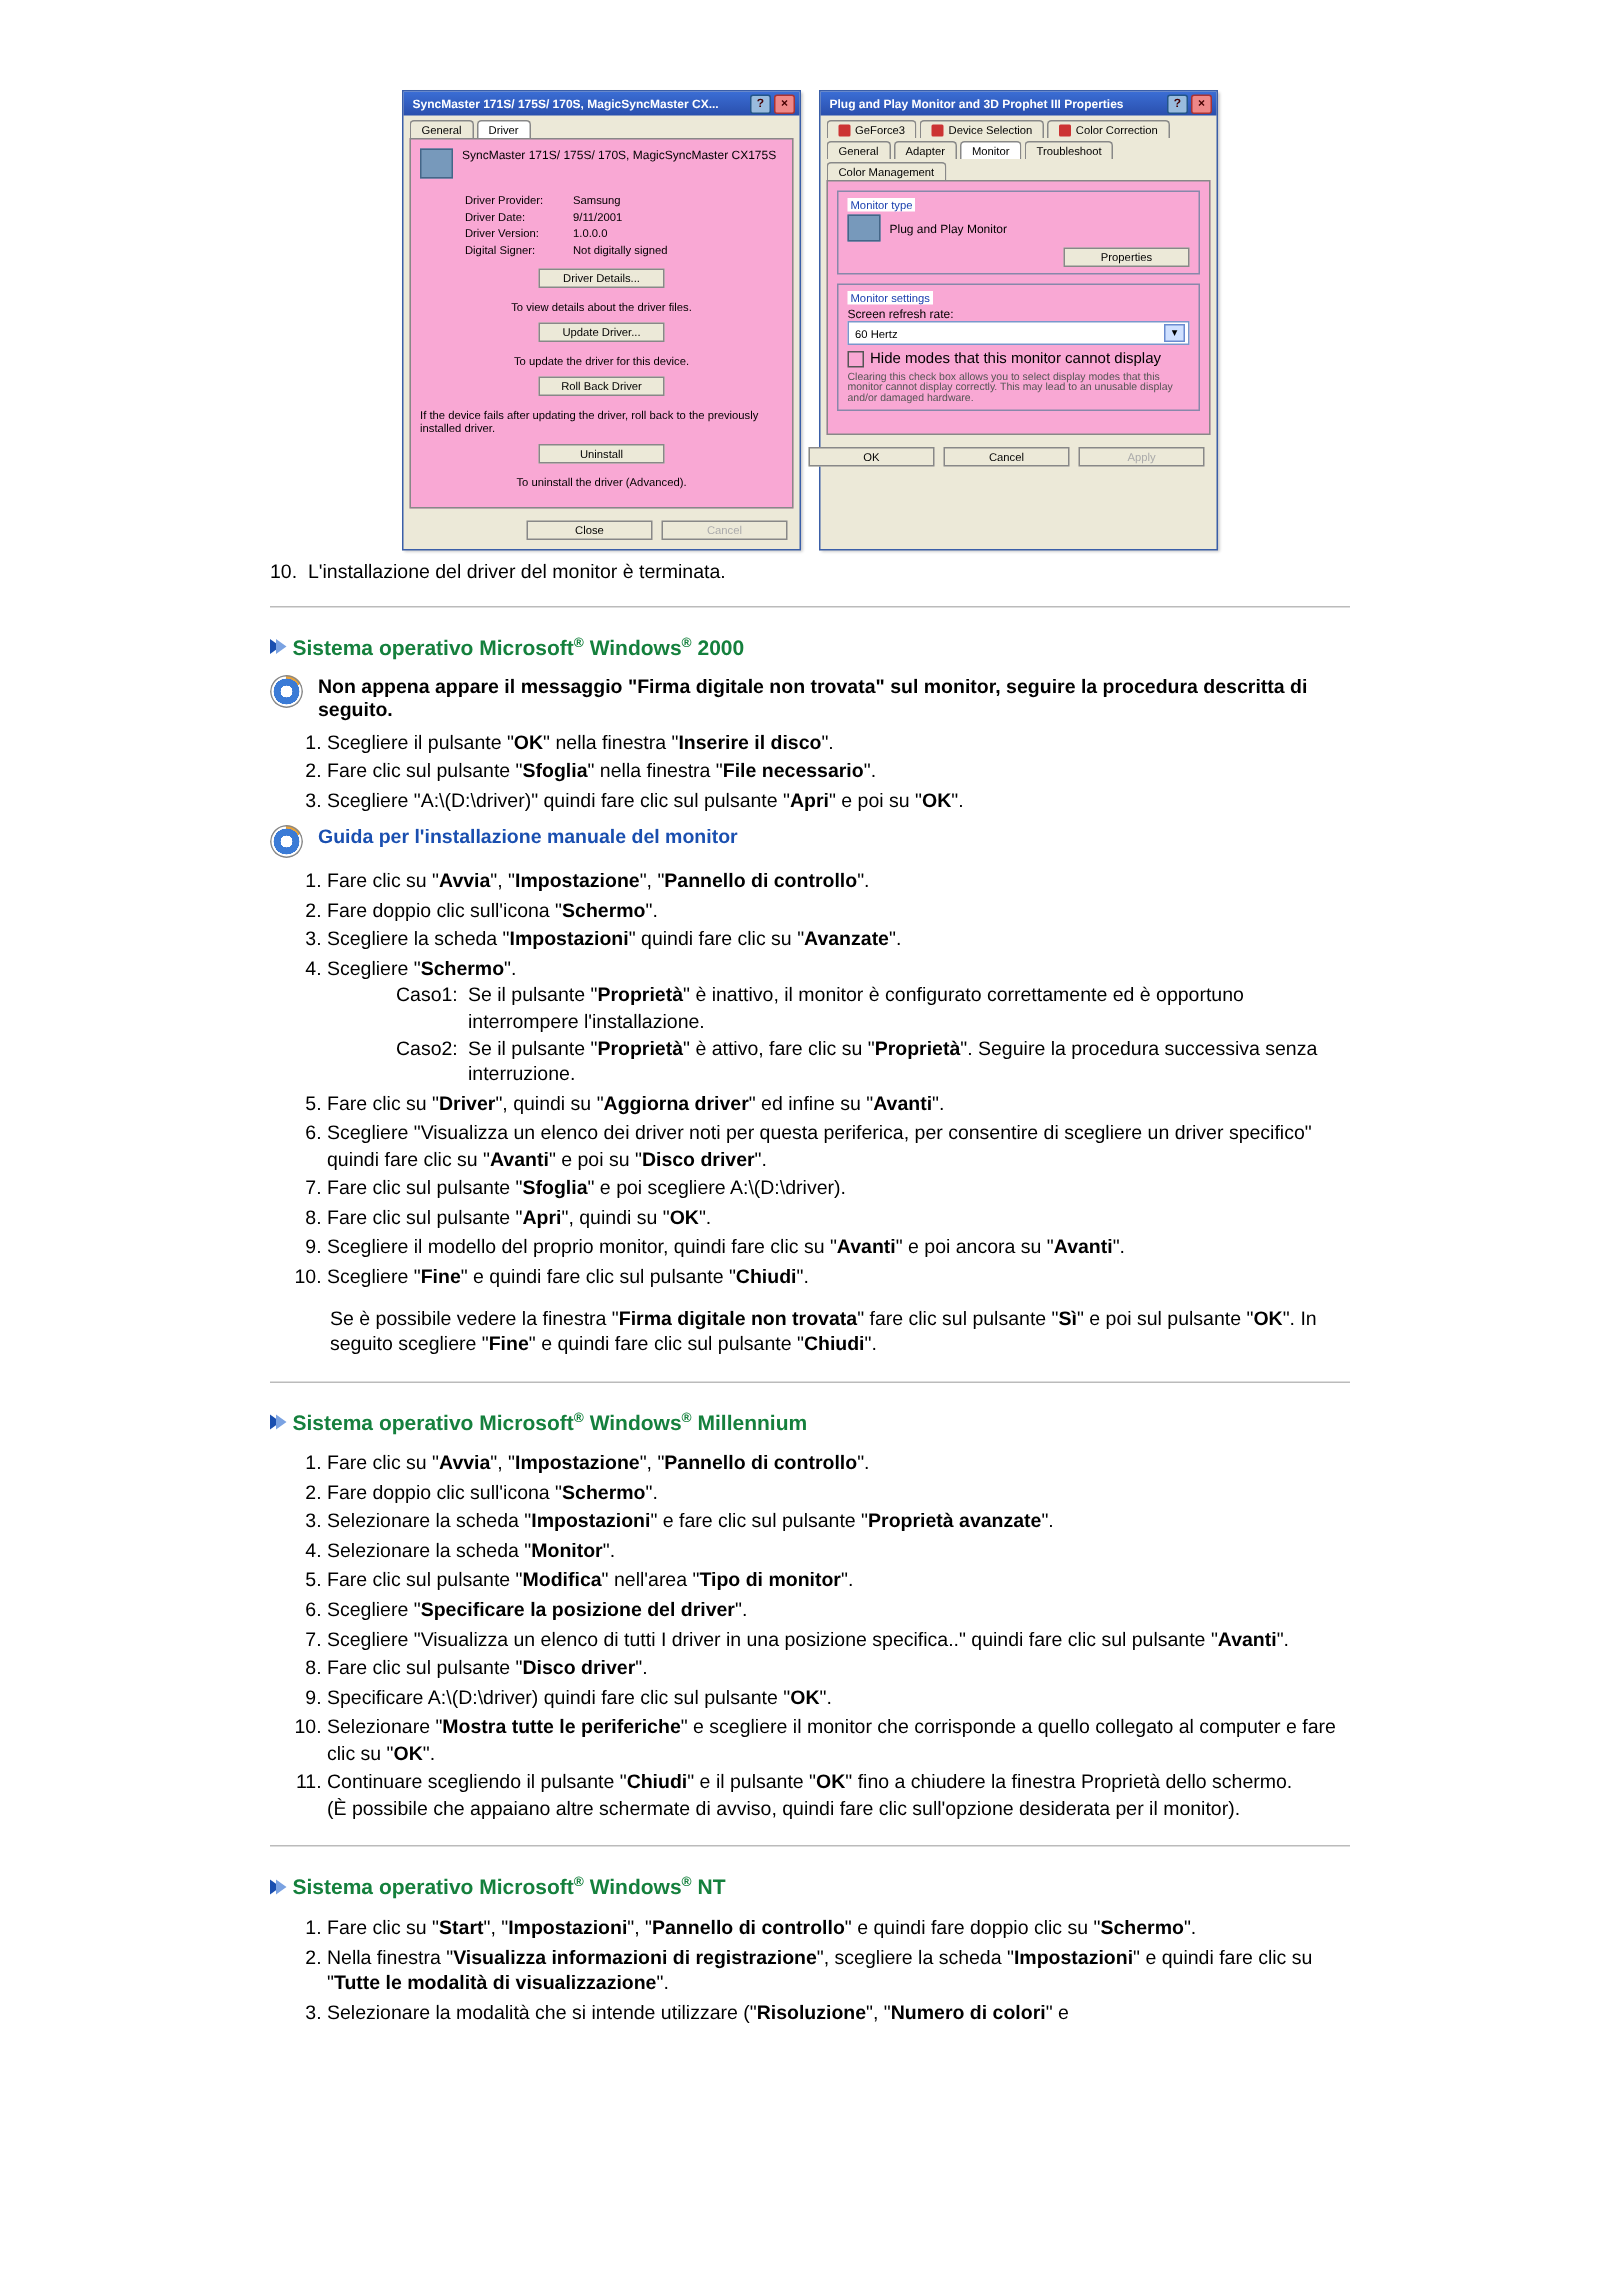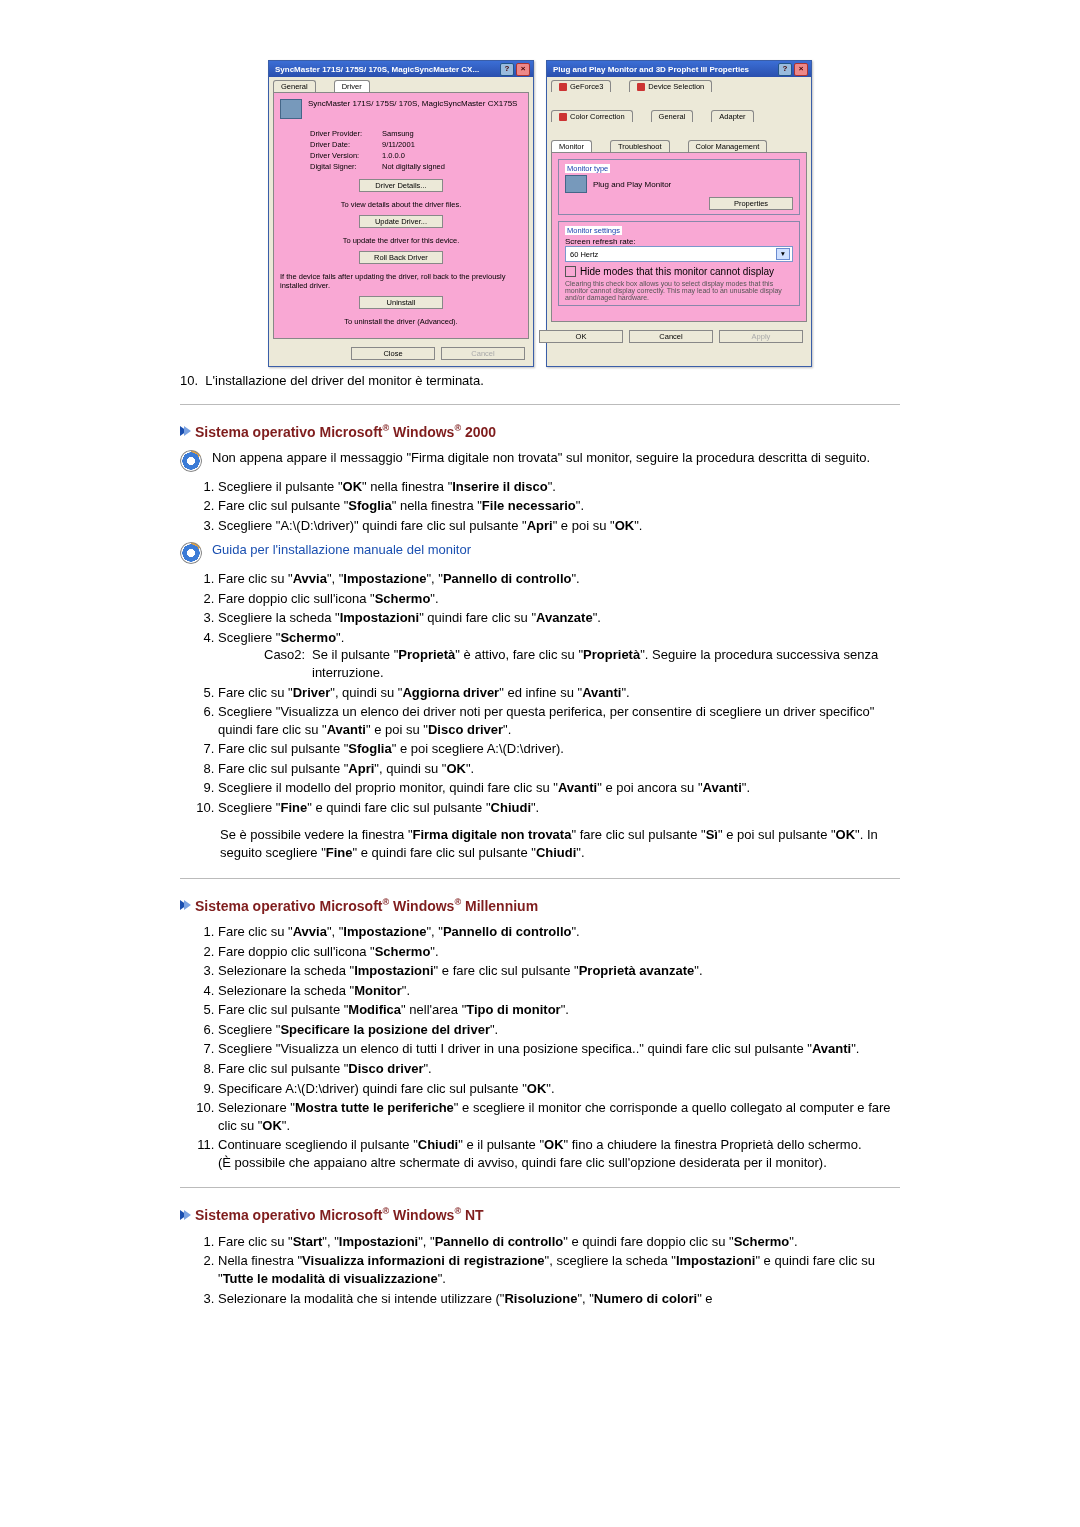--- a/index.html
+++ b/index.html
@@ -45,21 +45,21 @@
   .dlg .titlebar .wbtn {
     width: 12px;height:11px;
     background:#e88;border:1px solid #a33;
     border-radius:2px;font-size:8px;line-height:9px;text-align:center;
     color:#400;
   }
   .dlg .titlebar .wbtn.help{background:#9bd;border-color:#258;}
   .dlg .tabstrip {
     display:flex;
     padding:3px 4px 0 4px;
-    gap:18px;
+    gap:2px;
     text-align:right;
   }
   .dlg .tab {
     background:#ece9d8;
     border:1px solid #888;
     border-bottom:none;
     padding:1px 7px;
     border-radius:3px 3px 0 0;
     font-size:7.5px;
   }
@@ -101,36 +101,36 @@
   .select .arrow{width:12px;height:10px;background:#cfe0ff;border:1px solid #6a8bd0;text-align:center;line-height:9px;}
   .chk{display:flex;gap:4px;align-items:flex-start;font-size:10px;margin-top:4px;}
   .chk .box{width:9px;height:9px;border:1px solid #555;flex:0 0 auto;}
   .note{font-size:7px;color:#555;margin-top:3px;}
 
   
   .num-line { padding-left:24px; text-indent:-24px; margin-bottom:4px; }
   hr.sep { border:none;border-top:1px solid #bbb;margin:16px 0; }
   .sec-head {
     display:flex;align-items:center;gap:8px;
-    font-weight:bold;color:#7f1d1d;margin:18px 0 10px 0;
+    font-weight:bold;color:#15803d;margin:18px 0 10px 0;
     font-size:14px;
   }
   .dbl-arrow{
     width:0;height:0;border-top:5px solid transparent;border-bottom:5px solid transparent;
     border-left:7px solid #1a4fb0;position:relative;
   }
   .dbl-arrow::after{
     content:"";position:absolute;left:-3px;top:-5px;
     border-top:5px solid transparent;border-bottom:5px solid transparent;
     border-left:7px solid #7aa2e2;
   }
   .sup{font-size:.65em;vertical-align:super;}
   .sub-lead{
     display:flex;gap:10px;align-items:flex-start;
-    font-weight:normal;margin:6px 0 6px 0;
+    font-weight:bold;margin:6px 0 6px 0;
   }
   .sub-lead .gear{
     width:22px;height:22px;flex:0 0 auto;
     background:
       radial-gradient(circle at 50% 50%, #fff 0 25%, transparent 26%),
       radial-gradient(circle at 50% 50%, #3b7bd6 0 55%, transparent 56%),
       conic-gradient(#e6a23c 0 60deg, transparent 60deg 360deg);
     border-radius:50%;
     box-shadow:0 0 0 1px #888 inset;
   }
@@ -294,20 +294,24 @@
     <span class="gear"></span>
     <span>Guida per l'installazione manuale del monitor</span>
   </div>
 
   <ol class="steps">
     <li><span>Fare clic su "</span><b>Avvia</b><span>", "</span><b>Impostazione</b><span>", "</span><b>Pannello di controllo</b><span>".</span></li>
     <li><span>Fare doppio clic sull'icona "</span><b>Schermo</b><span>".</span></li>
     <li><span>Scegliere la scheda "</span><b>Impostazioni</b><span>" quindi fare clic su "</span><b>Avanzate</b><span>".</span></li>
     <li><span>Scegliere "</span><b>Schermo</b><span>".</span>
       <div class="caseblock">
+        <div class="caserow">
+            <span class="clabel">Caso1:</span>
+            <span><span>Se il pulsante "</span><b>Proprietà</b><span>" è inattivo, il monitor è configurato correttamente ed è opportuno interrompere l'installazione.</span></span>
+          </div>
         <div class="caserow">
             <span class="clabel">Caso2:</span>
             <span><span>Se il pulsante "</span><b>Proprietà</b><span>" è attivo, fare clic su "</span><b>Proprietà</b><span>". Seguire la procedura successiva senza interruzione.</span></span>
           </div>
       </div>
     </li>
     <li><span>Fare clic su "</span><b>Driver</b><span>", quindi su "</span><b>Aggiorna driver</b><span>" ed infine su "</span><b>Avanti</b><span>".</span></li>
     <li><span>Scegliere "Visualizza un elenco dei driver noti per questa periferica, per consentire di scegliere un driver specifico" quindi fare clic su "</span><b>Avanti</b><span>" e poi su "</span><b>Disco driver</b><span>".</span></li>
     <li><span>Fare clic sul pulsante "</span><b>Sfoglia</b><span>" e poi scegliere A:\(D:\driver).</span></li>
     <li><span>Fare clic sul pulsante "</span><b>Apri</b><span>", quindi su "</span><b>OK</b><span>".</span></li>

